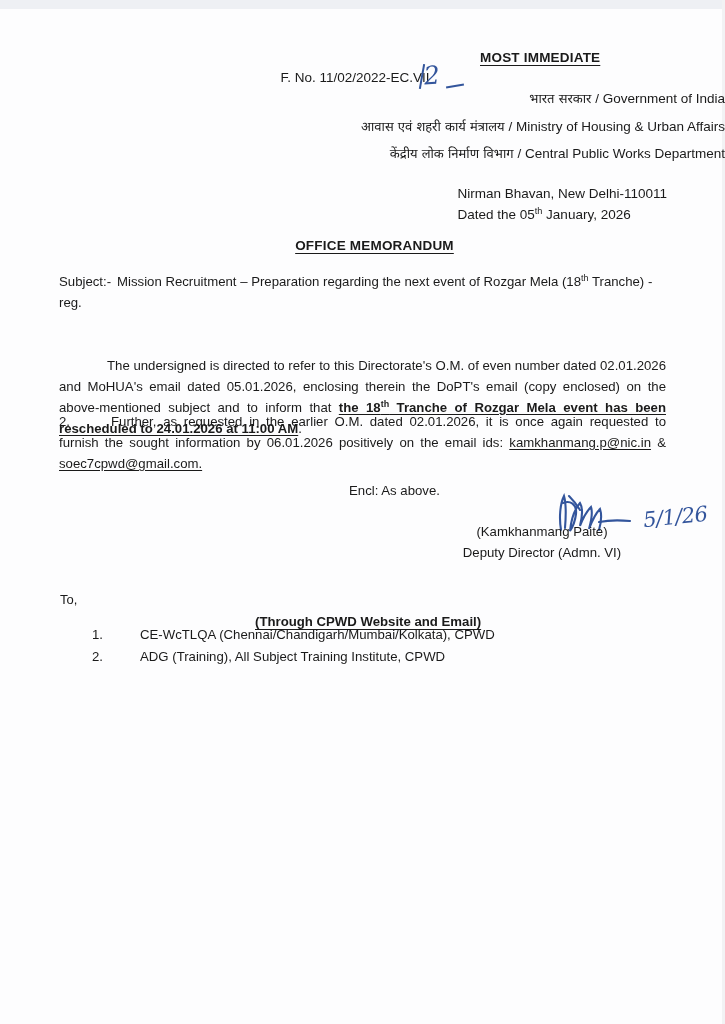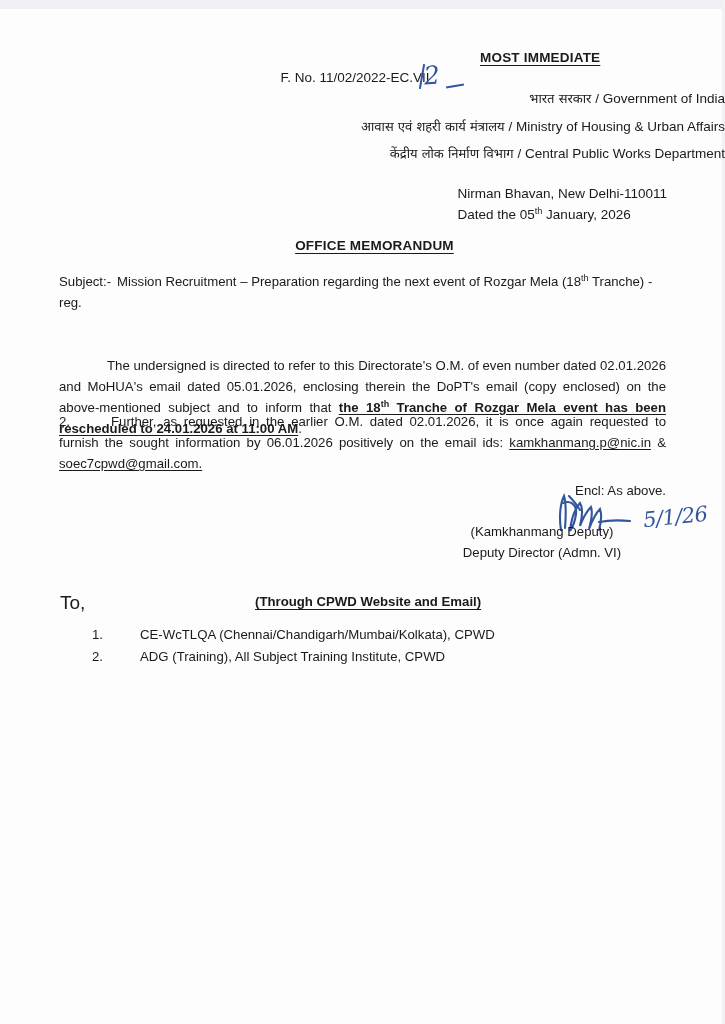--- a/index.html
+++ b/index.html
@@ -149,21 +149,22 @@
 
   .para2 {
     top: 412px;
     text-align: justify;
   }
   .para2 .num { display: inline-block; width: 8px; }
   .para2 .gap { display: inline-block; width: 44px; }
 
   .encl {
     top: 481px;
-    text-align: right;
+    text-align: center;
+    margin-left: 32px;
   }
 
   b.u {
     font-weight: bold;
     text-decoration: underline;
     text-underline-offset: 2px;
   }
   span.u {
     text-decoration: underline;
     text-underline-offset: 2px;
@@ -202,26 +203,26 @@
     transform: rotate(-6deg);
     font-style: italic;
     letter-spacing: -.5px;
   }
 
   
   .to-label {
     position: absolute;
     left: 60px;
     top: 592px;
-    font-size: 19px;
+    font-size: 13px;
   }
   .through {
     position: absolute;
     left: 255px;
-    top: 594px;
+    top: 614px;
     font-size: 13.2px;
     font-weight: bold;
     text-decoration: underline;
     text-underline-offset: 2.5px;
   }
   .recipients {
     position: absolute;
     left: 92px;
     top: 628px;
     font-size: 13.2px;
@@ -288,21 +289,21 @@
       <g fill="none" stroke="#33559c" stroke-width="2.1" stroke-linecap="round">
         <path d="M9 40 C7 28 8 14 12 6 C14 13 14 26 13 38"></path>
         <path d="M11 13 C18 10 25 14 24 24 C23 32 20 38 18 41 C19 31 22 20 28 13 C31 18 30 28 28 36 C31 28 35 21 39 17 C41 23 39 32 37 39 C40 31 44 23 48 19 C50 25 49 33 47 40"></path>
         <path d="M47 32 C57 30 68 30 78 31"></path>
         <path d="M17 6 C21 10 25 15 28 20"></path>
       </g>
     </svg>
     <div class="hw-date">5/1/26</div>
 
     <div class="sig-block">
-      <div>(Kamkhanmang Deputy)</div>
+      <div>(Kamkhanmang Paite)</div>
       <div>Deputy Director (Admn. VI)</div>
     </div>
 
     <div class="to-label">To,</div>
     <div class="through">(Through CPWD Website and Email)</div>
 
     <div class="recipients">
       <div class="rec-row">
         <span class="rec-num">1.</span>
         <span class="rec-txt">CE-WcTLQA (Chennai/Chandigarh/Mumbai/Kolkata), CPWD</span>

